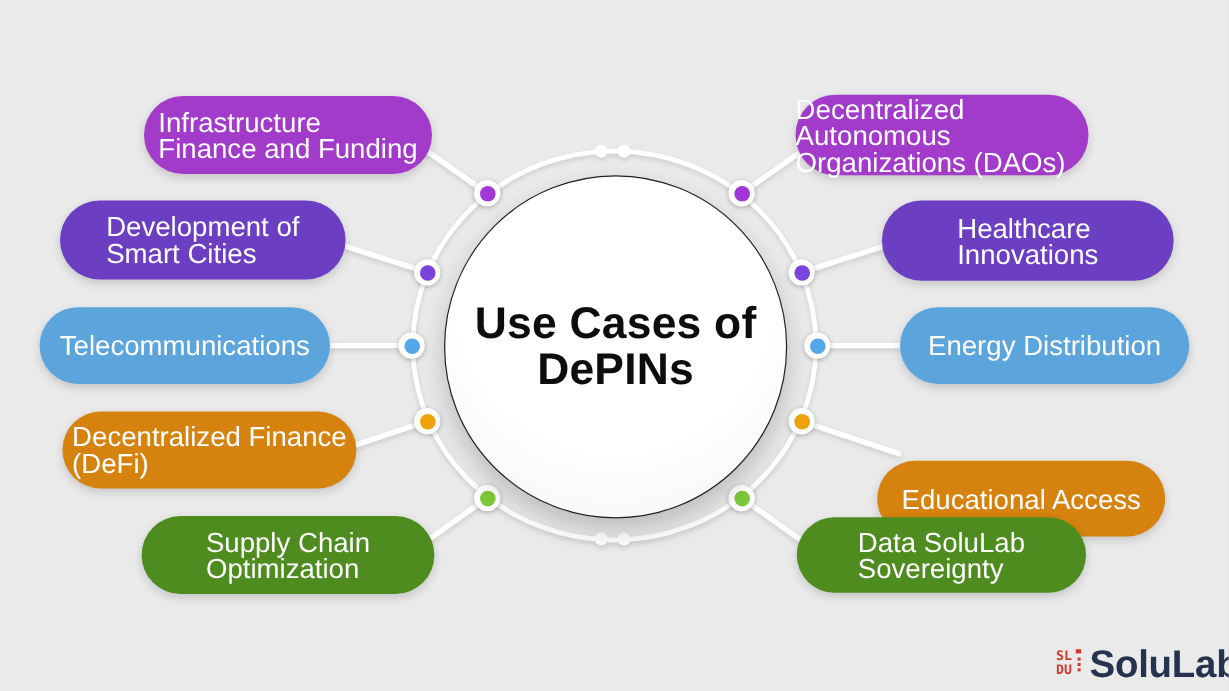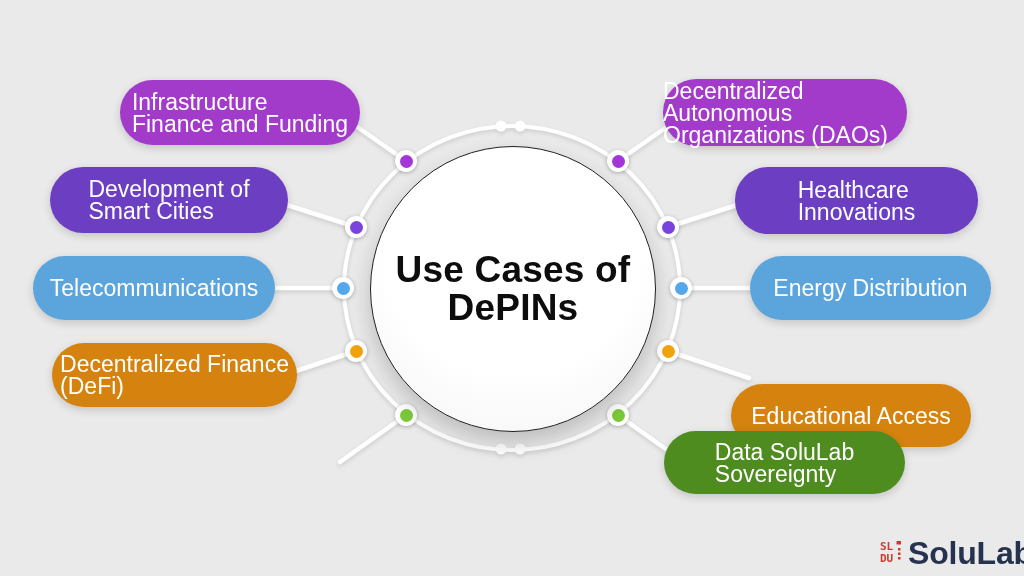--- a/index.html
+++ b/index.html
@@ -112,20 +112,24 @@
     <span class="label">Development of
 Smart Cities</span>
   </div>
   <div class="pill" style="left: 52px; top: 343px; width: 245px; height: 64px; background: rgb(213, 131, 14);">
     <span class="label">Decentralized Finance
 (DeFi)</span>
   </div>
   <div class="pill" style="left: 33px; top: 256px; width: 242px; height: 64px; background: rgb(92, 165, 220);">
     <span class="label">Telecommunications</span>
   </div>
+  <div class="pill" style="left: 118px; top: 430px; width: 244px; height: 65px; background: rgb(79, 140, 31);">
+    <span class="label">Supply Chain
+Optimization</span>
+  </div>
 
   <div class="pill" style="left: 663px; top: 79px; width: 244px; height: 67px; background: rgb(162, 59, 202);">
     <span class="label">Decentralized Autonomous
 Organizations (DAOs)</span>
   </div>
   <div class="pill" style="left: 735px; top: 167px; width: 243px; height: 67px; background: rgb(107, 62, 194);">
     <span class="label">Healthcare
 Innovations</span>
   </div>
   <div class="pill" style="left: 750px; top: 256px; width: 241px; height: 64px; background: rgb(92, 165, 220);">

